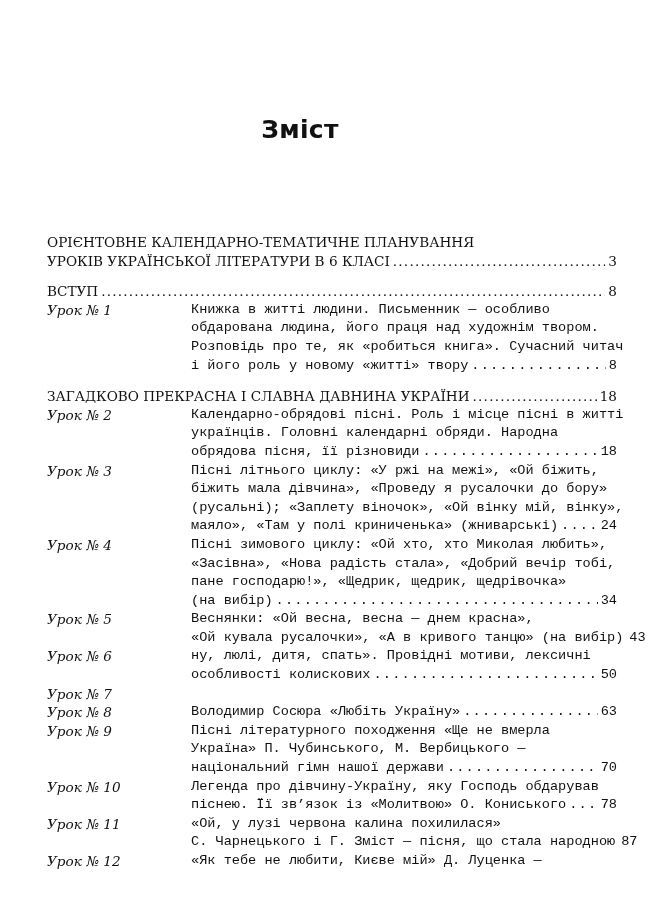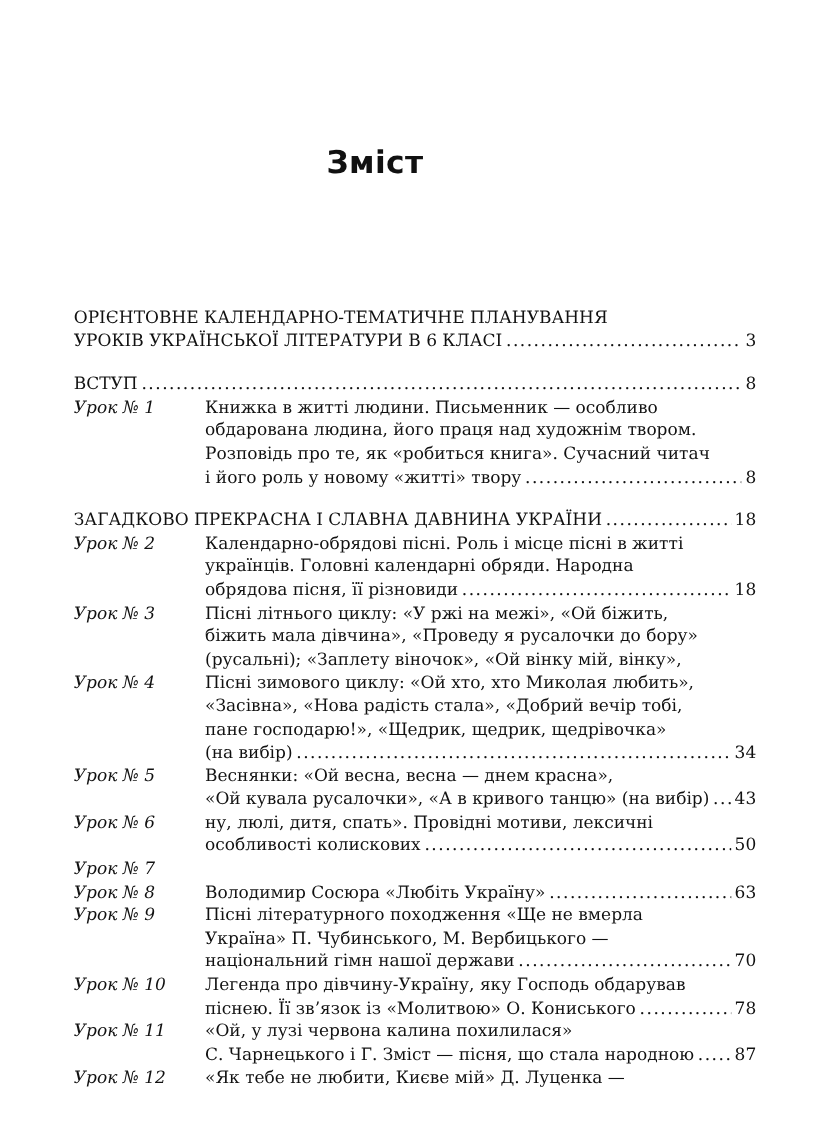--- a/index.html
+++ b/index.html
@@ -5,32 +5,32 @@
   html, body { margin: 0; padding: 0; background: #ffffff; }
   body { width: 650px; height: 900px; position: relative; overflow: hidden; color: #111; }
   .title {
     position: absolute; top: 115px; left: 0; width: 600px; text-align: center;
     font-family: "DejaVu Sans", sans-serif; font-weight: bold; font-size: 25px; letter-spacing: 0.3px;
   }
   .toc {
     position: absolute; top: 229px; left: 43px; width: 578px;
     font-family: "DejaVu Serif", serif; font-size: 13.6px; line-height: 18.6px;
   }
-  .sec { margin: 16px; }
+  .sec { margin: 4px; }
   .sec.gap { margin-top: 12px; }
   .line { display: flex; align-items: flex-end; white-space: nowrap; }
   .line .txt { flex: 0 0 auto; }
   .line .dots {
     flex: 1 1 auto; overflow: hidden; margin: 0 3px; white-space: nowrap; letter-spacing: 1.2px;
   }
   .line .dots::before { content: "....................................................................................................................................................................................................................................................................................................................................................................................................................................................................................................................."; }
   .line .pg { flex: 0 0 auto; text-align: right; }
-  .lesson { display: flex; align-items: flex-start; }
+  .lesson { display: flex; align-items: flex-start; gap: 39px; }
   .lesson .lbl { flex: 0 0 105px; font-style: italic; white-space: nowrap; }
-  .lesson .body { flex: 1 1 auto; min-width: 0; }
+  .lesson .body { flex: 1 1 auto; min-width: 0; font-family: Liberation Mono, monospace; }
   .plain { white-space: nowrap; }
 </style>
 </head>
 <body>
 
 <div class="title">Зміст</div>
 
 <div class="toc" id="toc">
     <div class="sec">
       <div class="plain">ОРІЄНТОВНЕ КАЛЕНДАРНО-ТЕМАТИЧНЕ ПЛАНУВАННЯ</div>
@@ -77,20 +77,25 @@
             <span class="pg">18</span>
           </div>
         </div>
       </div>
       <div class="lesson">
         <div class="lbl">Урок № 3</div>
         <div class="body">
           <div class="plain">Пісні літнього циклу: «У ржі на межі», «Ой біжить,</div>
           <div class="plain">біжить мала дівчина», «Проведу я русалочки до бору»</div>
           <div class="plain">(русальні); «Заплету віночок», «Ой вінку мій, вінку»,</div>
+          <div class="line">
+            <span class="txt">маяло», «Там у полі криниченька» (жниварські)</span>
+            <span class="dots"></span>
+            <span class="pg">24</span>
+          </div>
         </div>
       </div>
       <div class="lesson">
         <div class="lbl">Урок № 4</div>
         <div class="body">
           <div class="plain">Пісні зимового циклу: «Ой хто, хто Миколая любить»,</div>
           <div class="plain">«Засівна», «Нова радість стала», «Добрий вечір тобі,</div>
           <div class="plain">пане господарю!», «Щедрик, щедрик, щедрівочка»</div>
           <div class="line">
             <span class="txt">(на вибір)</span>

